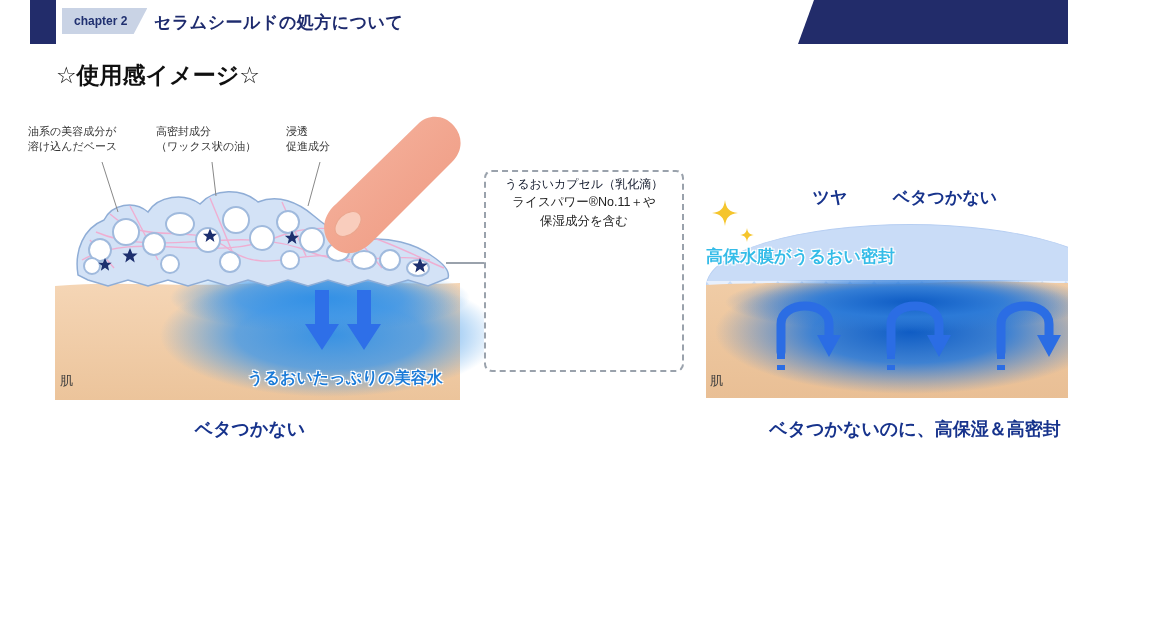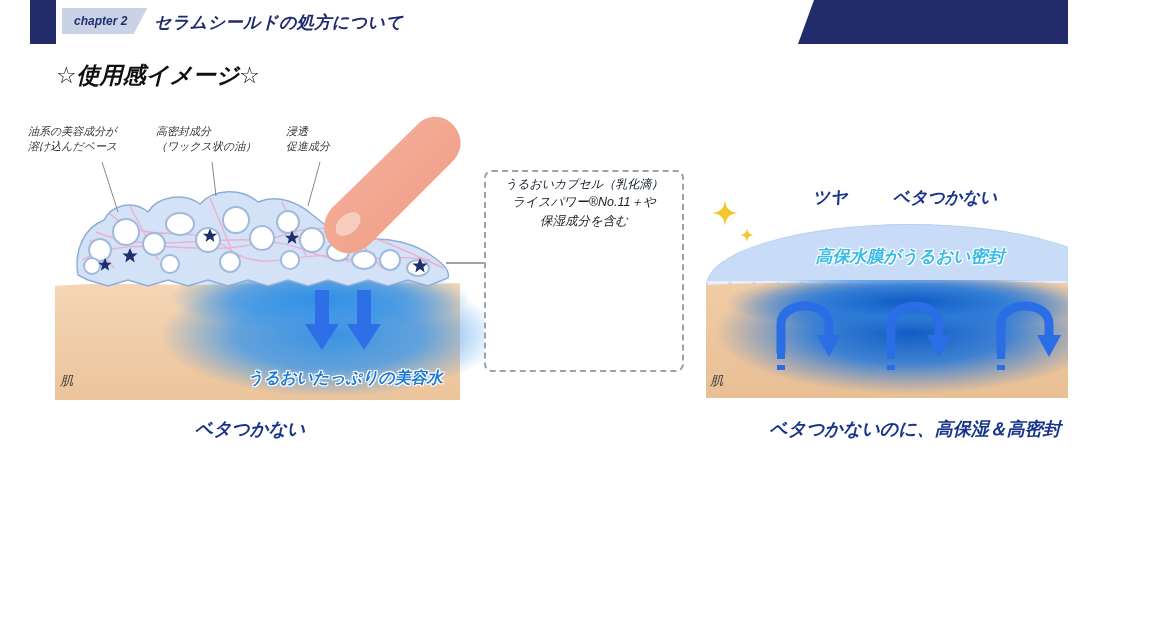--- a/index.html
+++ b/index.html
@@ -1,17 +1,17 @@
 <!DOCTYPE html>
 <html><head>
 <meta charset="utf-8">
 <style>
   html,body{margin:0;padding:0;background:#fff;}
   .slide{position:relative;width:1068px;height:643px;background:#fff;overflow:hidden;
-         font-family:"Liberation Sans","DejaVu Sans",sans-serif;font-style:italic;}
+         font-family:"Liberation Sans","DejaVu Sans",sans-serif;}
   .abs{position:absolute;}
 
   
   .hdr-block-left{left:30px;top:0;width:26px;height:44px;background:#222c6a;}
   .chapter-chip{left:62px;top:8px;height:26px;line-height:26px;padding:0 20px 0 12px;
                 background:#c9d3e5;color:#203070;font-size:12px;font-weight:700;
                 clip-path:polygon(0 0,100% 0,84% 100%,0 100%);}
   .hdr-title{left:154px;top:11px;font-size:17px;font-weight:700;color:#1e2b6e;letter-spacing:.5px;}
   .hdr-block-right{left:798px;top:0;width:371px;height:44px;background:#222c6a;
                    clip-path:polygon(16px 0,100% 0,100% 100%,0 100%);}
@@ -48,21 +48,21 @@
   .lbl-gloss{left:795px;top:186px;width:70px;}
   .lbl-nonsticky{left:885px;top:186px;width:120px;}
   .dome{left:706px;top:224px;width:408px;height:62px;background:#c9dcf7;
         border:1px solid #b6cef2;border-bottom:none;box-sizing:border-box;
         border-radius:204px 204px 0 0/62px 62px 0 0;}
   .zigzag{left:706px;top:281px;width:408px;height:14px;background:#e8f0fd;
     clip-path:polygon(0% 0%,100% 0%,97.1% 100%,94.1% 0%,91.2% 100%,88.2% 0%,85.3% 100%,82.4% 0%,
       79.4% 100%,76.5% 0%,73.5% 100%,70.6% 0%,67.6% 100%,64.7% 0%,61.8% 100%,58.8% 0%,55.9% 100%,
       52.9% 0%,50% 100%,47.1% 0%,44.1% 100%,41.2% 0%,38.2% 100%,35.3% 0%,32.4% 100%,29.4% 0%,
       26.5% 100%,23.5% 0%,20.6% 100%,17.6% 0%,14.7% 100%,11.8% 0%,8.8% 100%,5.9% 0%,2.9% 100%,0% 0%);}
-  .film-text{left:706px;top:245px;width:408px;text-align:center;font-size:17px;font-weight:700;color:#35bce8;}
+  .film-text{left:706px;top:245px;width:408px;text-align:left;font-size:17px;font-weight:700;color:#35bce8;}
   .svg-right{left:700px;top:280px;}
   .skin-label-right{left:710px;top:372px;}
   .caption-right{left:755px;top:417px;width:320px;}
   .sparkle{color:#f5c52d;}
 </style>
 </head>
 <body>
 
 <div class="slide">
 

